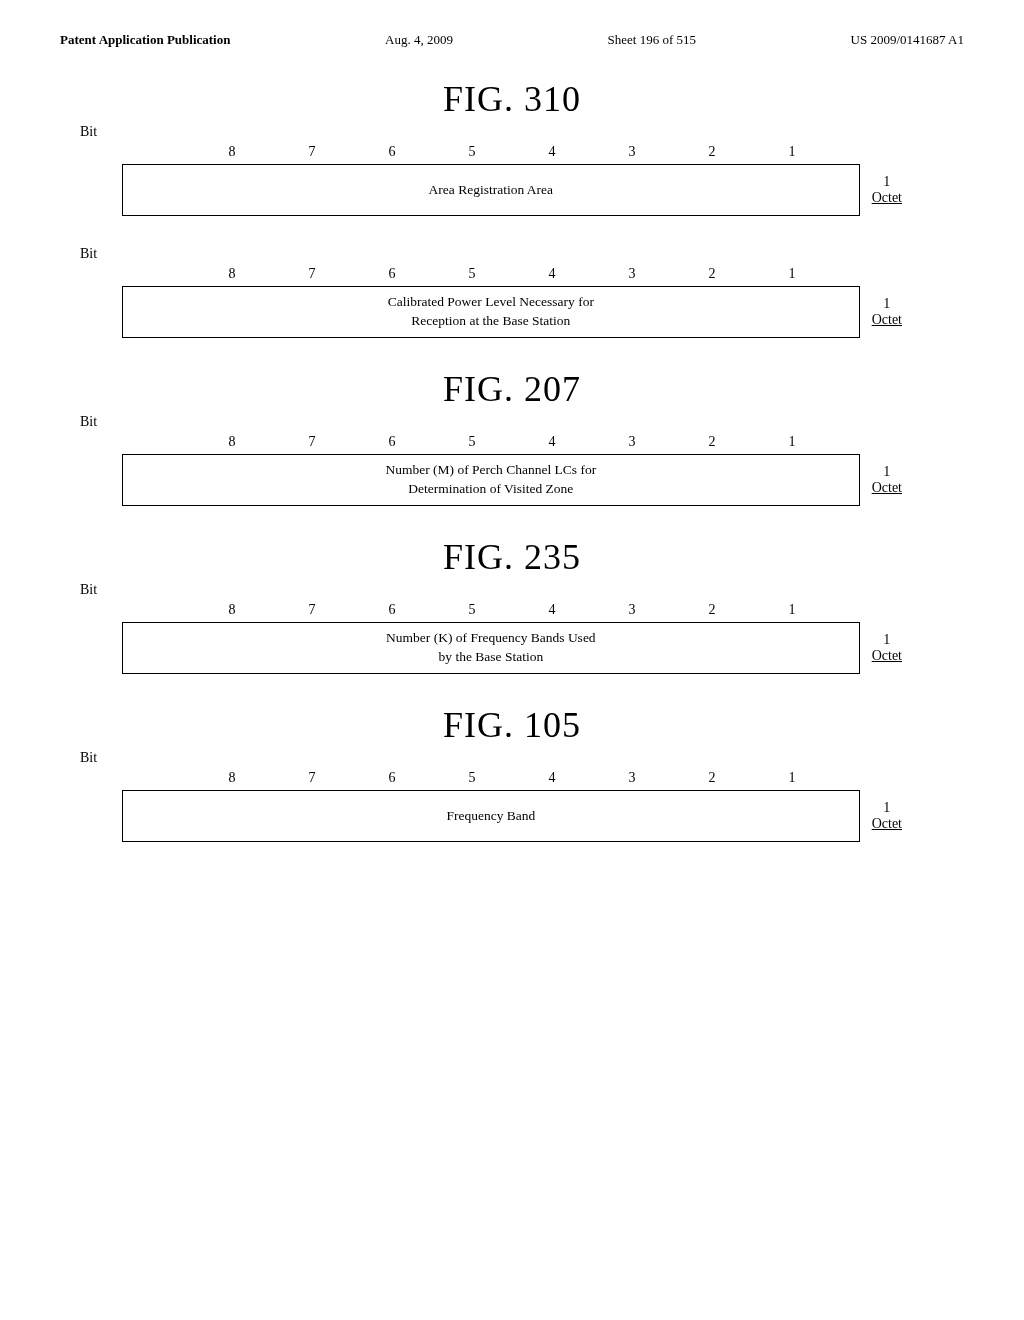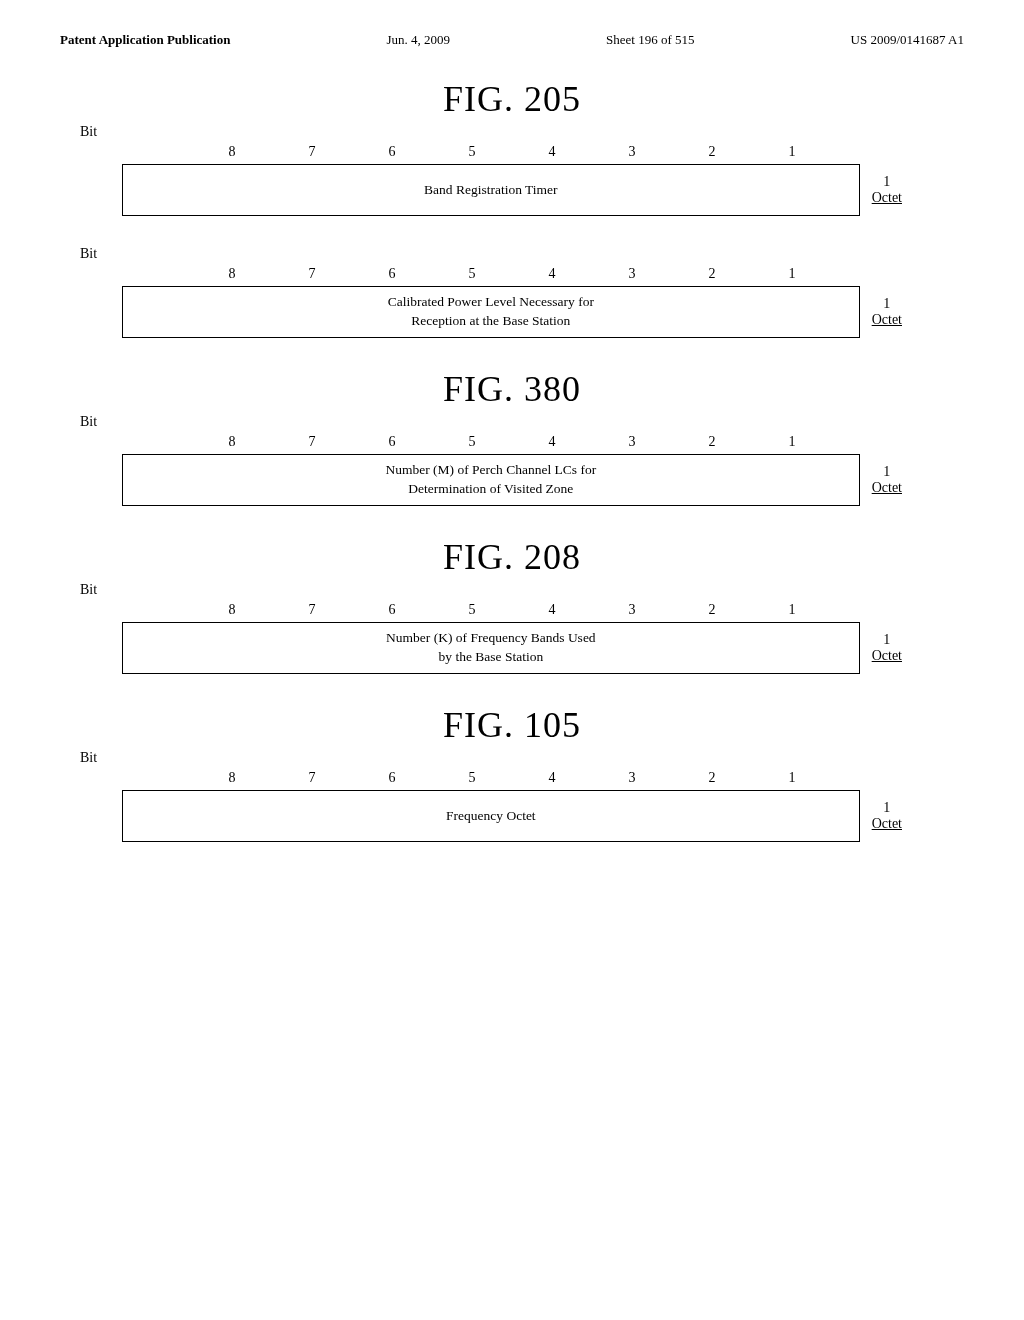--- a/index.html
+++ b/index.html
@@ -99,41 +99,41 @@
     .octet-label .octet-text {
       font-size: 14px;
       text-decoration: underline;
     }
   </style>
 </head>
 <body>
 
 <div class="page-header">
   <span class="pub-label">Patent Application Publication</span>
-  <span>Jun. 4, 2009</span>
+  <span>Aug. 4, 2009</span>
   <span>Sheet 196 of 515</span>
   <span>US 2009/0141687 A1</span>
 </div>
 
 <div class="page-content" id="figures-container">
 <div class="fig-section">
-      <div class="fig-title">FIG. 205</div>
-      <div class="bit-label">Bit</div>
-      <div class="bit-numbers">
-        <span>8</span>
-        <span>7</span>
-        <span>6</span>
-        <span>5</span>
-        <span>4</span>
-        <span>3</span>
-        <span>2</span>
-        <span>1</span>
-      </div>
-      <div class="table-row-wrapper">
-        <div class="data-cell">Band Registration Timer</div>
+      <div class="fig-title">FIG. 310</div>
+      <div class="bit-label">Bit</div>
+      <div class="bit-numbers">
+        <span>8</span>
+        <span>7</span>
+        <span>6</span>
+        <span>5</span>
+        <span>4</span>
+        <span>3</span>
+        <span>2</span>
+        <span>1</span>
+      </div>
+      <div class="table-row-wrapper">
+        <div class="data-cell">Area Registration Area</div>
         <div class="octet-label">
           <span class="octet-num">1</span>
           <span class="octet-text">Octet</span>
         </div>
       </div>
     </div>
     <div class="fig-section">
       <div class="bit-label">Bit</div>
       <div class="bit-numbers">
         <span>8</span>
@@ -147,42 +147,42 @@
       </div>
       <div class="table-row-wrapper">
         <div class="data-cell">Calibrated Power Level Necessary for<br>Reception at the Base Station</div>
         <div class="octet-label">
           <span class="octet-num">1</span>
           <span class="octet-text">Octet</span>
         </div>
       </div>
     </div>
     <div class="fig-section">
-      <div class="fig-title">FIG. 380</div>
+      <div class="fig-title">FIG. 207</div>
       <div class="bit-label">Bit</div>
       <div class="bit-numbers">
         <span>8</span>
         <span>7</span>
         <span>6</span>
         <span>5</span>
         <span>4</span>
         <span>3</span>
         <span>2</span>
         <span>1</span>
       </div>
       <div class="table-row-wrapper">
         <div class="data-cell">Number (M) of Perch Channel LCs for<br>Determination of Visited Zone</div>
         <div class="octet-label">
           <span class="octet-num">1</span>
           <span class="octet-text">Octet</span>
         </div>
       </div>
     </div>
     <div class="fig-section">
-      <div class="fig-title">FIG. 208</div>
+      <div class="fig-title">FIG. 235</div>
       <div class="bit-label">Bit</div>
       <div class="bit-numbers">
         <span>8</span>
         <span>7</span>
         <span>6</span>
         <span>5</span>
         <span>4</span>
         <span>3</span>
         <span>2</span>
         <span>1</span>
@@ -202,20 +202,20 @@
         <span>8</span>
         <span>7</span>
         <span>6</span>
         <span>5</span>
         <span>4</span>
         <span>3</span>
         <span>2</span>
         <span>1</span>
       </div>
       <div class="table-row-wrapper">
-        <div class="data-cell">Frequency Octet</div>
+        <div class="data-cell">Frequency Band</div>
         <div class="octet-label">
           <span class="octet-num">1</span>
           <span class="octet-text">Octet</span>
         </div>
       </div>
     </div>
   </div>
 
 </body></html>

